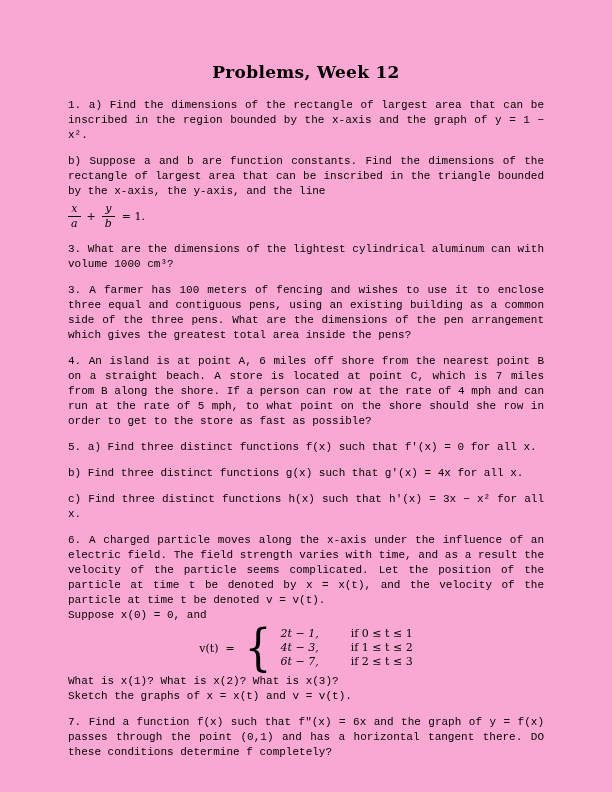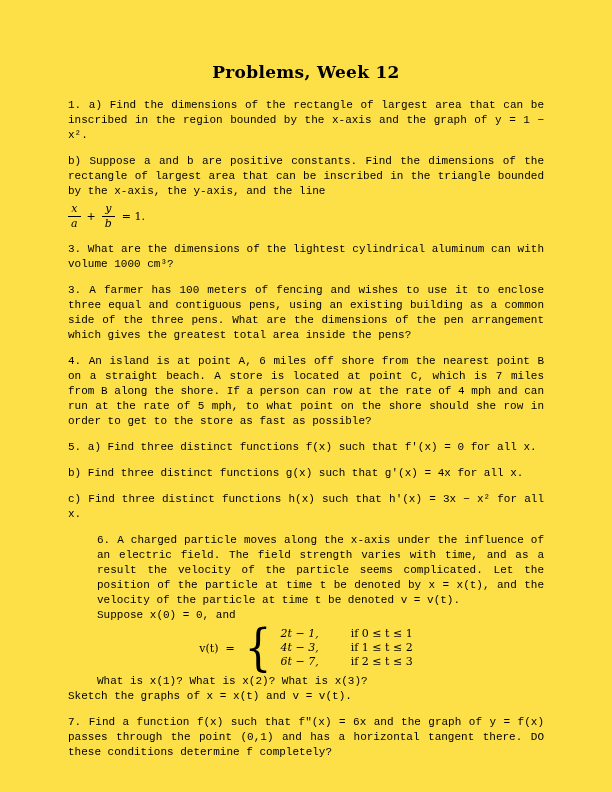--- a/index.html
+++ b/index.html
@@ -1,18 +1,18 @@
 <!DOCTYPE html>
 <html><head>
 <meta charset="utf-8">
 <style>
   html, body { margin: 0; padding: 0; background: #ffffff; }
   .sheet {
     width: 612px; height: 792px;
-    background: #fde047;
+    background: #f9a8d4;
     box-sizing: border-box;
     padding: 62px 68px 0 68px;
     font-family: "DejaVu Serif", "Liberation Serif", serif;
     color: #000000;
     overflow: hidden;
   }
   .title {
     font-size: 17px;
     font-weight: bold;
     text-align: center;
@@ -20,21 +20,21 @@
     letter-spacing: 0.3px;
   }
   .para {
     font-size: 11px;
     line-height: 15px;
     text-align: justify;
     margin: 0 0 11px 0;
     font-family: Liberation Mono, monospace;
   }
   .para.tight { margin-bottom: 2px; }
-  .para.nogap { margin-bottom: 0; margin-left: 29px; }
+  .para.nogap { margin-bottom: 0; }
   
   .equation {
     display: flex;
     align-items: center;
     gap: 5px;
     margin: 4px 0 12px 0;
     font-size: 11px;
     line-height: 12px;
   }
   .frac {
@@ -76,21 +76,21 @@
 </style>
 </head>
 <body>
 
 <div class="sheet">
 
   <h1 class="title">Problems, Week 12</h1>
 
   <p class="para">1. a) Find the dimensions of the rectangle of largest area that can be inscribed in the region bounded by the x-axis and the graph of y = 1 − x².</p>
 
-  <p class="para tight">b) Suppose a and b are positive constants. Find the dimensions of the rectangle of largest area that can be inscribed in the triangle bounded by the x-axis, the y-axis, and the line</p>
+  <p class="para tight">b) Suppose a and b are function constants. Find the dimensions of the rectangle of largest area that can be inscribed in the triangle bounded by the x-axis, the y-axis, and the line</p>
 
   <div class="equation">
     <span class="frac">
       <span class="num">x</span>
       <span class="den">a</span>
     </span>
     <span class="op">+</span>
     <span class="frac">
       <span class="num">y</span>
       <span class="den">b</span>

